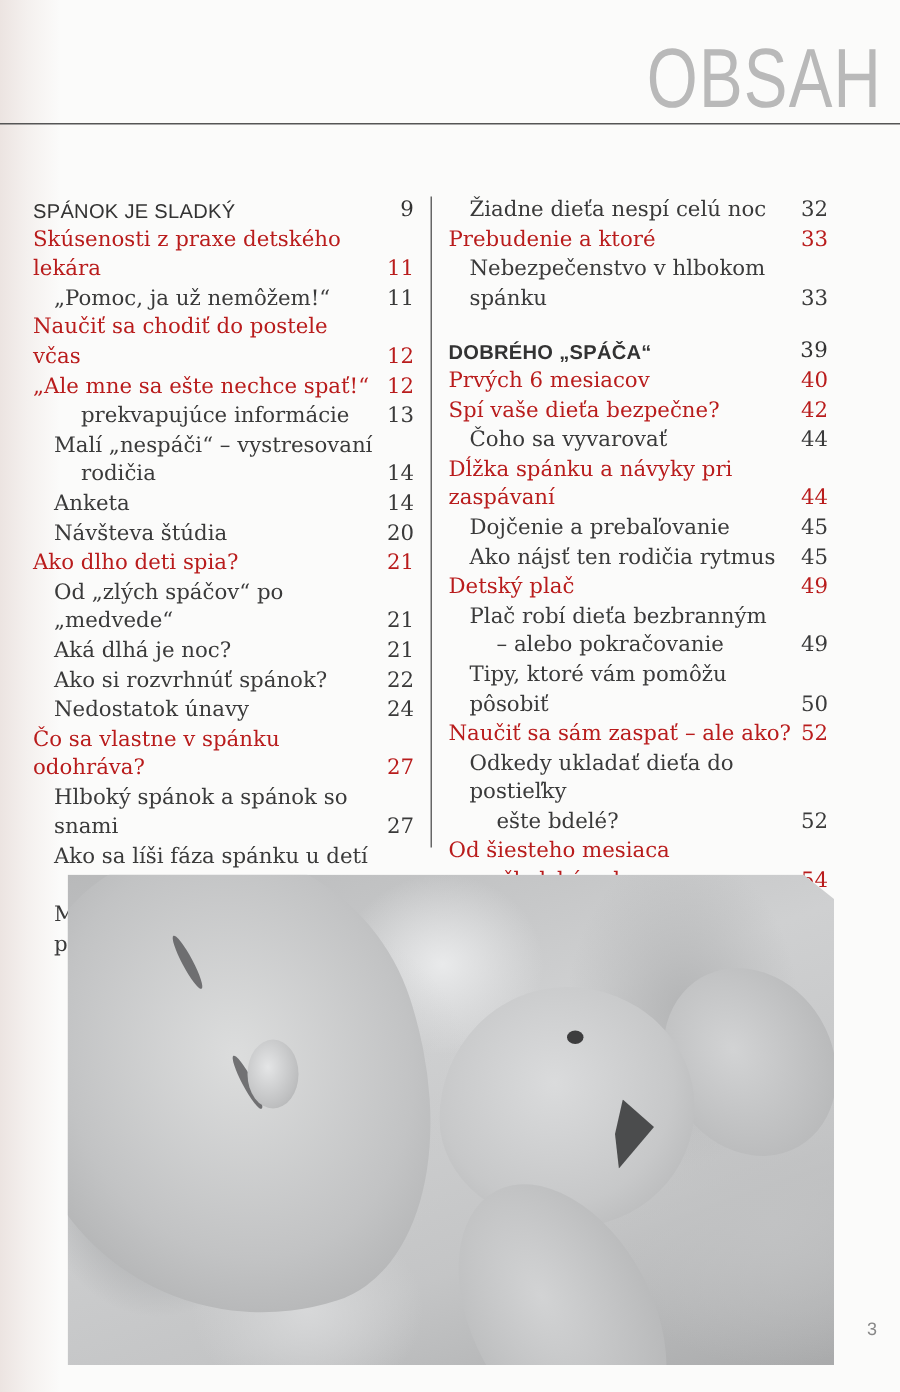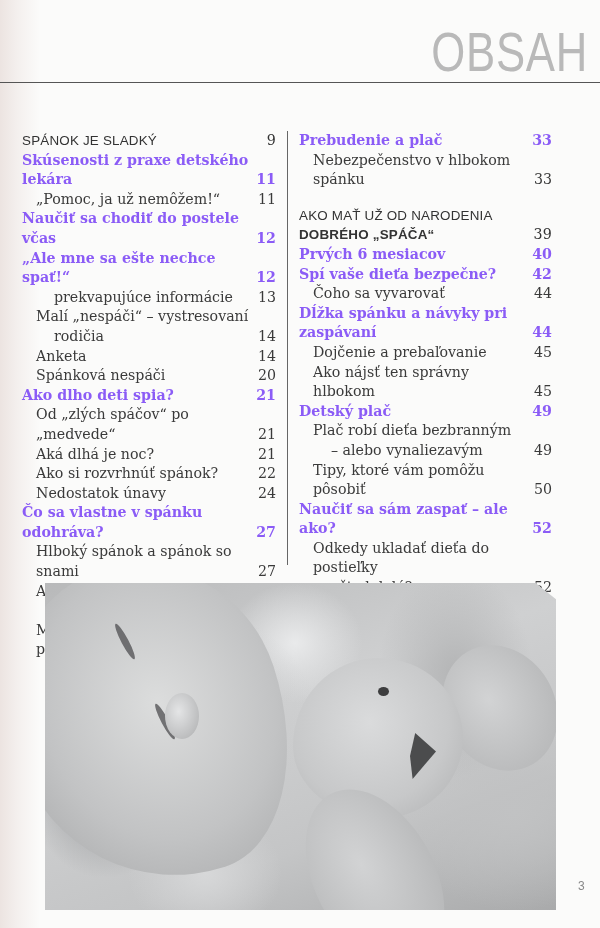--- a/index.html
+++ b/index.html
@@ -31,21 +31,21 @@
     }
     .col.left { left: 22px; width: 254px; }
     .col.right { left: 299px; width: 253px; }
     .divider {
       position: absolute; left: 287px; top: 131px; width: 0; height: 434px;
       border-left: 1px solid #666;
     }
     .entry { display: flex; align-items: flex-start; justify-content: space-between; }
     .entry .txt { flex: 1; }
     .entry .pg { white-space: nowrap; padding-left: 4px; align-self: flex-end; }
-    .entry.l0 { font-weight: bold; color: #8b5cf6; }
+    .entry.l0 { font-weight: normal; color: #b91c1c; }
     .entry.l1 .txt { padding-left: 14px; }
     .entry.l1 .txt .cont { display: block; padding-left: 18px; }
     .entry.l0 .txt .cont { display: block; padding-left: 14px; }
     .entry.sec {
       font-family: "Liberation Sans", "DejaVu Sans", sans-serif;
       font-size: 13.4px; font-weight: normal; color: #333; letter-spacing: 0.2px;
     }
     .entry.sec .txt .cont { display: block; padding-left: 0; font-weight: bold; }
     .entry.sec .pg { font-family: "DejaVu Serif", "Liberation Serif", serif; font-size: 14.2px; }
     .gap { height: 16px; }
@@ -139,21 +139,21 @@
     </div>
     <div class="entry l1">
       <span class="txt"><span>Malí „nespáči“ – vystresovaní</span><span class="cont">rodičia</span></span>
       <span class="pg">14</span>
     </div>
     <div class="entry l1">
       <span class="txt"><span>Anketa</span></span>
       <span class="pg">14</span>
     </div>
     <div class="entry l1">
-      <span class="txt"><span>Spánková nespáči</span></span>
+      <span class="txt"><span>Návšteva štúdia</span></span>
       <span class="pg">20</span>
     </div>
     <div class="entry l0">
       <span class="txt"><span>Ako dlho deti spia?</span></span>
       <span class="pg">21</span>
     </div>
     <div class="entry l1">
       <span class="txt"><span>Od „zlých spáčov“ po „medvede“</span></span>
       <span class="pg">21</span>
     </div>
@@ -181,31 +181,35 @@
       <span class="txt"><span>Ako sa líši fáza spánku u detí</span><span class="cont">a dospelých</span></span>
       <span class="pg">28</span>
     </div>
     <div class="entry l1">
       <span class="txt"><span>Model spánku: Zaspanie, prebudenie,</span><span class="cont">pokračovanie v spánku</span></span>
       <span class="pg">29</span>
     </div>
   </div>
 <div class="divider"></div>
 <div class="col right" id="col-right">
-    <div class="entry l0">
-      <span class="txt"><span>Prebudenie a plač</span></span>
+    <div class="entry l1">
+      <span class="txt"><span>Žiadne dieťa nespí celú noc</span></span>
+      <span class="pg">32</span>
+    </div>
+    <div class="entry l0">
+      <span class="txt"><span>Prebudenie a ktoré</span></span>
       <span class="pg">33</span>
     </div>
     <div class="entry l1">
       <span class="txt"><span>Nebezpečenstvo v hlbokom spánku</span></span>
       <span class="pg">33</span>
     </div>
     <div class="gap"></div>
     <div class="entry sec l0">
-      <span class="txt"><span>AKO MAŤ UŽ OD NARODENIA</span><span class="cont">DOBRÉHO „SPÁČA“</span></span>
+      <span class="txt"><span class="cont">DOBRÉHO „SPÁČA“</span></span>
       <span class="pg">39</span>
     </div>
     <div class="entry l0">
       <span class="txt"><span>Prvých 6 mesiacov</span></span>
       <span class="pg">40</span>
     </div>
     <div class="entry l0">
       <span class="txt"><span>Spí vaše dieťa bezpečne?</span></span>
       <span class="pg">42</span>
     </div>
@@ -215,29 +219,29 @@
     </div>
     <div class="entry l0">
       <span class="txt"><span>Dĺžka spánku a návyky pri zaspávaní</span></span>
       <span class="pg">44</span>
     </div>
     <div class="entry l1">
       <span class="txt"><span>Dojčenie a prebaľovanie</span></span>
       <span class="pg">45</span>
     </div>
     <div class="entry l1">
-      <span class="txt"><span>Ako nájsť ten správny hlbokom</span></span>
+      <span class="txt"><span>Ako nájsť ten rodičia rytmus</span></span>
       <span class="pg">45</span>
     </div>
     <div class="entry l0">
       <span class="txt"><span>Detský plač</span></span>
       <span class="pg">49</span>
     </div>
     <div class="entry l1">
-      <span class="txt"><span>Plač robí dieťa bezbranným</span><span class="cont">– alebo vynaliezavým</span></span>
+      <span class="txt"><span>Plač robí dieťa bezbranným</span><span class="cont">– alebo pokračovanie</span></span>
       <span class="pg">49</span>
     </div>
     <div class="entry l1">
       <span class="txt"><span>Tipy, ktoré vám pomôžu pôsobiť</span></span>
       <span class="pg">50</span>
     </div>
     <div class="entry l0">
       <span class="txt"><span>Naučiť sa sám zaspať – ale ako?</span></span>
       <span class="pg">52</span>
     </div>

